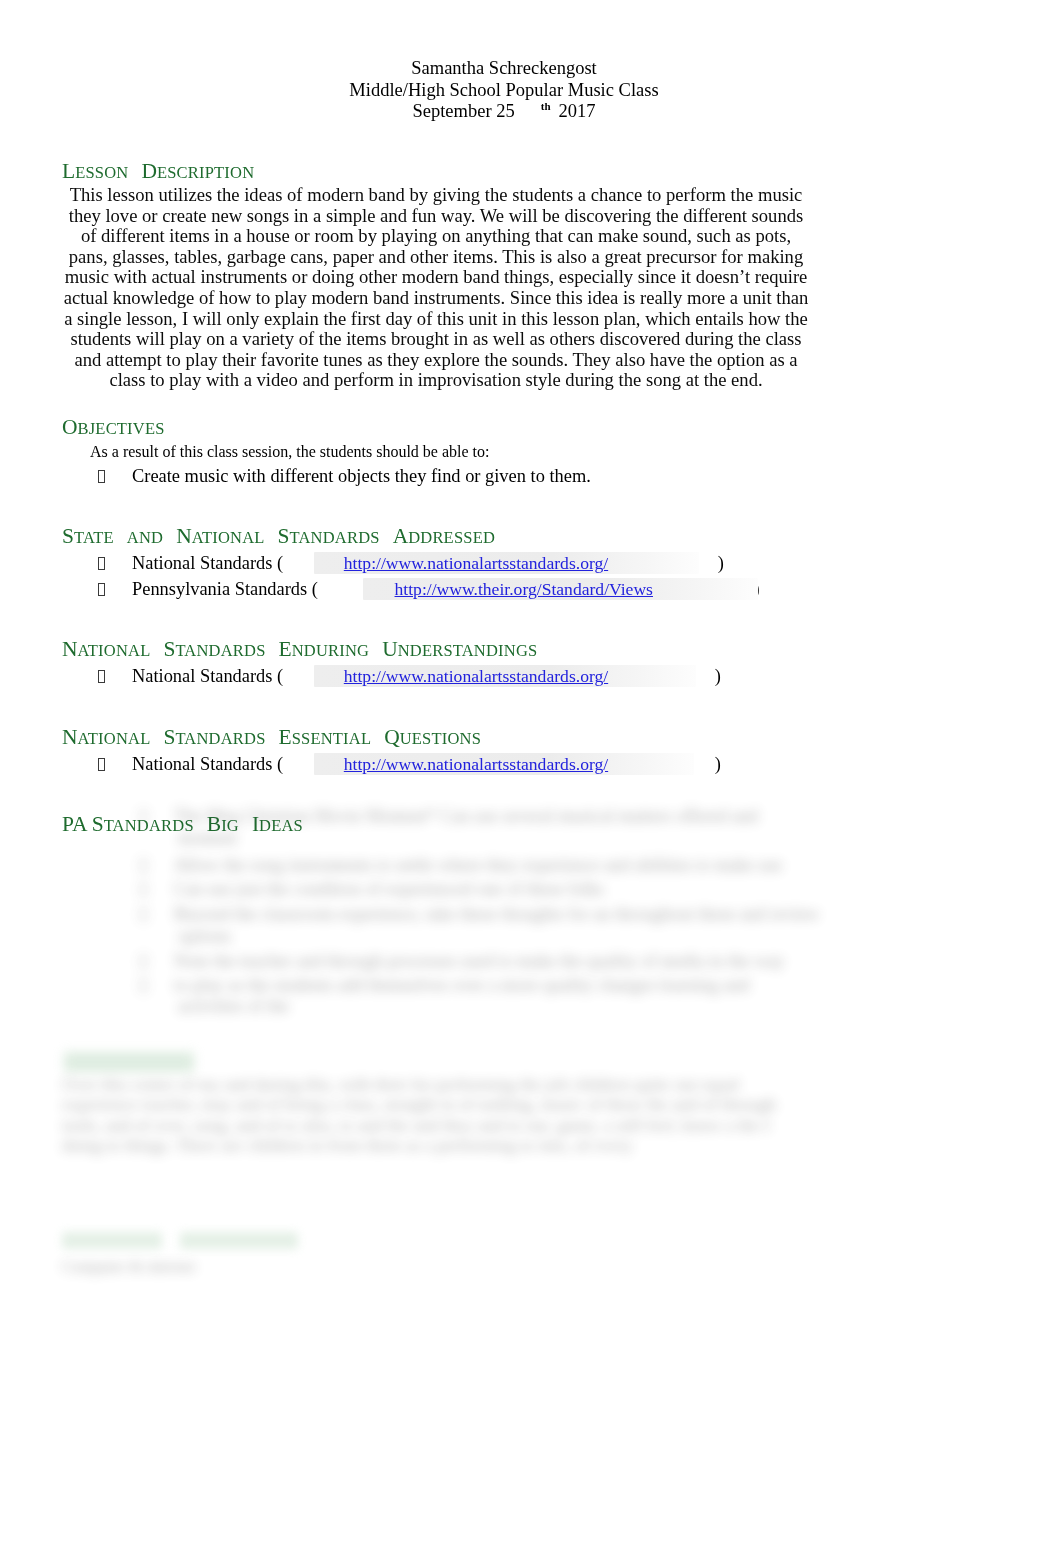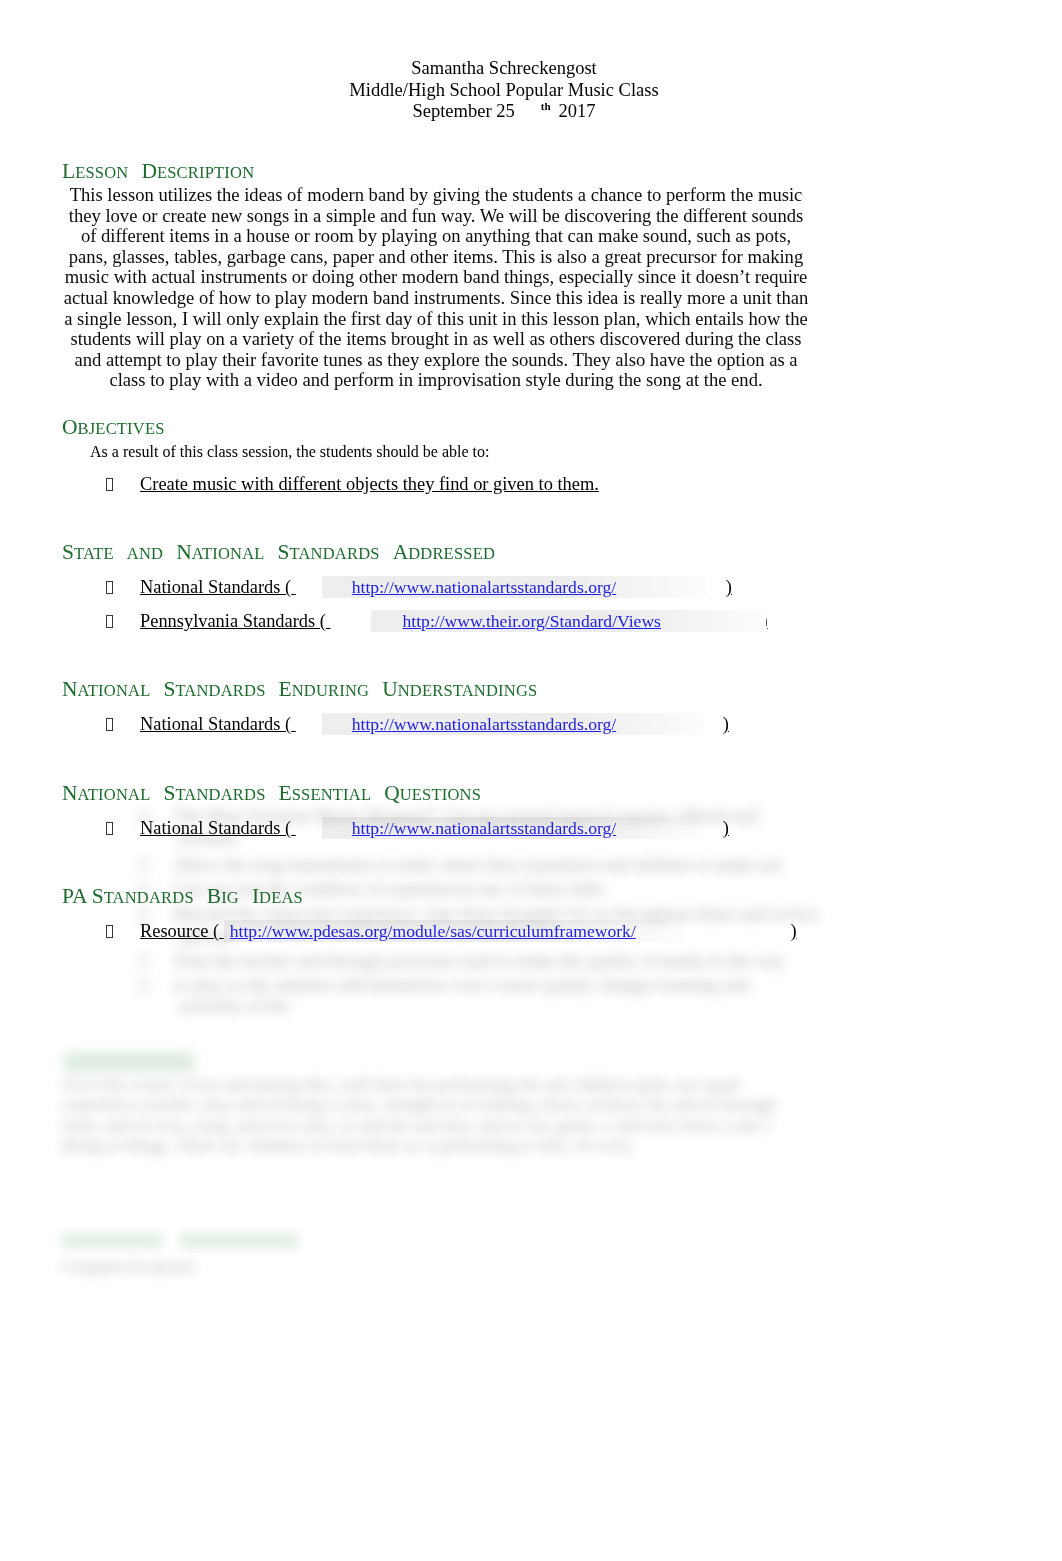--- a/index.html
+++ b/index.html
@@ -84,23 +84,22 @@
     margin: 0 0 0 28px;
   }
 
   
   .blist { margin: 0; padding: 0; list-style: none; }
   .blist li {
     position: relative;
     font-size: 18.4px;
     line-height: 21.5px;
     padding-left: 66px;
-    margin: 12px;
+    margin: 4px;
     white-space: nowrap;
-    text-decoration: underline;
   }
   .tofu {
     position: absolute;
     left: 32px;
     top: 4px;
     width: 7px;
     height: 13px;
     border: 1px solid #3a3a3a;
     box-sizing: border-box;
     display: inline-block;
@@ -263,28 +262,20 @@
         </li>
       </ul>
     </div>
 
     <div class="spacer-lg"></div>
 
     <div class="section">
       <div class="sc-head">
         <span><span class="cap">PA S</span><span class="rest">TANDARDS</span></span><span class="wgap"></span><span><span class="cap">B</span><span class="rest">IG</span></span><span class="wgap"></span><span><span class="cap">I</span><span class="rest">DEAS</span></span>
       </div>
-      <ul class="blist">
-        <li class="linkrow">
-          <span class="tofu"></span>
-          <span>Resource (</span>
-          <span class="field"><span class="shade" style="width:460px;left:0px;"></span><span class="lead" style="width:6px;"></span><a class="lnk" href="#">http://www.pdesas.org/module/sas/curriculumframework/</a></span>
-          <span class="paren" style="margin-left:150px;">)</span>
-        </li>
-      </ul>
     </div>
 
   </div>
 
   <div class="blur-block blur-strong" style="left:110px; top:806px; width:700px;">
     <ul class="blur-bullets">
       <li><span class="tofu2"></span>
         <span class="blur-line">The Meg Christian Movie Moment* Can use several musical matters offered and</span><br>
         <span class="blur-line" style="display:inline-block;margin-left:4px;">moment</span>
       </li>

